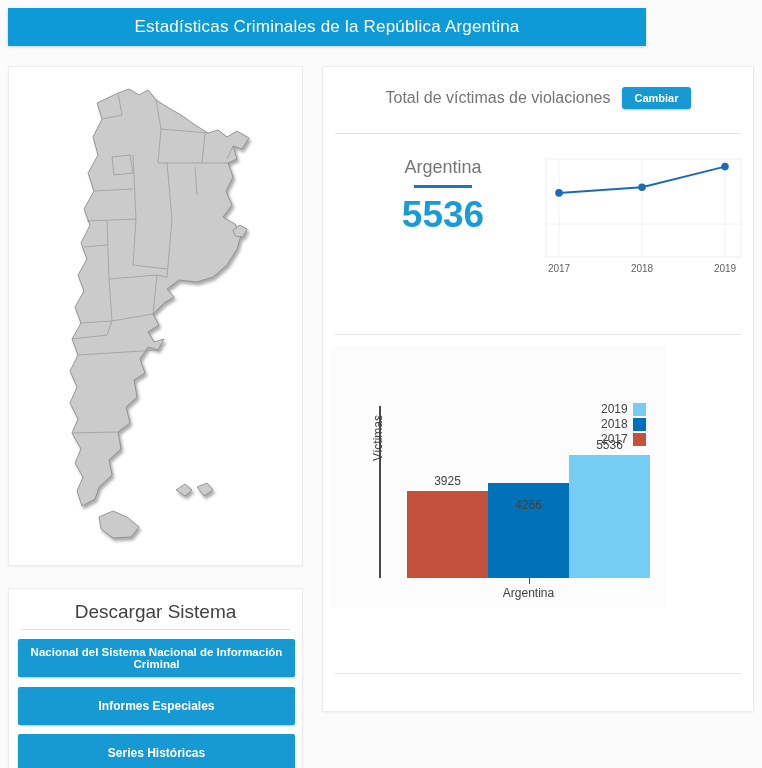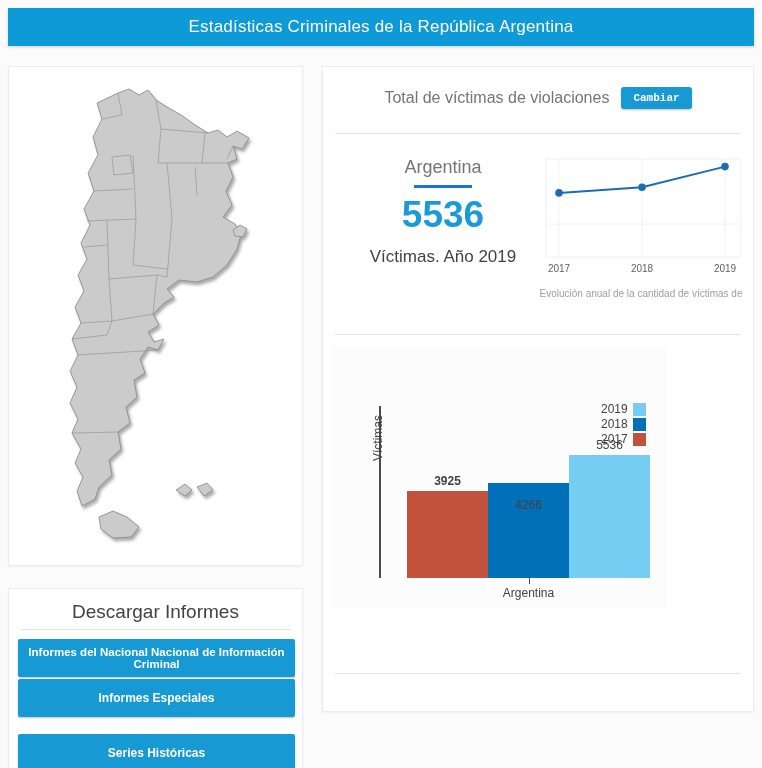--- a/index.html
+++ b/index.html
@@ -5,21 +5,21 @@
   * { margin:0; padding:0; box-sizing:border-box; }
   html,body { width:762px; height:768px; }
   body {
     font-family:"Liberation Sans", sans-serif;
     background:#fbfbfb;
     position:relative;
     overflow:hidden;
     color:#424242;
   }
   .header {
-    position:absolute; left:8px; top:8px; width:746px; height:38px;
+    position:absolute; left:8px; top:8px; width:638px; height:38px;
     background:#0e9ad6; color:#ffffff;
     display:flex; align-items:center; justify-content:center;
     font-size:17px; letter-spacing:.2px;
     box-shadow:0 1px 3px rgba(0,0,0,.18);
   }
   .panel {
     position:absolute; background:#ffffff;
     border:1px solid #ececec;
     box-shadow:0 1px 2px rgba(0,0,0,.05);
   }
@@ -28,21 +28,21 @@
   .dl-panel    { left:8px;  top:588px; width:295px; height:196px; }
 
   
   .stats-title-row {
     position:absolute; left:0; top:20px; width:100%;
     display:flex; align-items:center; justify-content:center; gap:12px;
   }
   .stats-title { font-size:16px; color:#757575; }
   .change-btn {
     background:#1799d4; color:#fff; border:none; cursor:pointer;
-    font-size:11px; font-weight:bold; font-family:Liberation Mono, monospace;
+    font-size:11px; font-weight:bold; font-family:Liberation Sans, sans-serif;
     padding:5px 12px; border-radius:3px;
     box-shadow:0 1px 2px rgba(0,0,0,.25);
   }
   .divider { position:absolute; left:12px; right:12px; border-top:1px solid #e3e3e3; }
   .div1 { top:66px; } .div2 { top:267px; } .div3 { top:606px; }
 
   .big-stat {
     position:absolute; left:30px; top:90px; width:180px; text-align:center;
   }
   .country-name { font-size:18px; color:#757575; }
@@ -63,21 +63,21 @@
   .bar-chart {
     position:absolute; left:8px; top:279px; width:336px; height:262px;
     background:#fcfcfc;
   }
   .y-axis { position:absolute; left:48px; top:60px; width:2px; height:172px; background:#4a4a4a; }
   .y-label {
     position:absolute; left:40px; top:115px; font-size:12px; color:#424242;
     transform:rotate(-90deg); transform-origin:left top; white-space:nowrap;
   }
   .bar { position:absolute; bottom:30px; width:81px; }
-  .bar-0 { left:76px;font-weight:bold; } .bar-1 { left:157px;margin-top:32px; } .bar-2 { left:238px; }
+  .bar-0 { left:76px; } .bar-1 { left:157px;margin-top:32px; } .bar-2 { left:238px; }
   .bar-label { position:absolute; width:81px; text-align:center; font-size:12px; color:#424242; }
   .x-tick { position:absolute; left:198px; top:232px; width:1px; height:6px; background:#4a4a4a; }
   .x-label { position:absolute; left:76px; top:240px; width:243px; text-align:center; font-size:12px; color:#424242; }
   .legend { position:absolute; left:270px; top:56px; display:flex; flex-direction:column; gap:1px; }
   .legend-row { display:flex; align-items:center; justify-content:flex-end; gap:5px; height:14px; }
   .legend-label { font-size:12px; color:#424242; }
   .legend-swatch { width:13px; height:13px; }
 
   .population-note {
     position:absolute; top:556px; width:100%; text-align:center;
@@ -90,21 +90,21 @@
 
   
   .dl-title { position:absolute; top:12px; width:100%; text-align:center; font-size:19px; color:#424242; }
   .dl-divider { position:absolute; left:12px; right:12px; top:40px; border-top:1px solid #e3e3e3; }
   .dl-btn {
     position:absolute; left:9px; width:277px; height:38px;
     background:#1799d4; color:#fff; border:none; cursor:pointer;
     font-family:inherit; font-size:12px; font-weight:bold;
     border-radius:2px; box-shadow:0 1px 2px rgba(0,0,0,.25);
   }
-  .dl-btn-0 { top:50px; font-size:11.5px; } .dl-btn-1 { top:90px; } .dl-btn-2 { top:145px; }
+  .dl-btn-0 { top:50px; font-size:11.5px; } .dl-btn-1 { top:98px; } .dl-btn-2 { top:145px; }
 
   .map-svg { position:absolute; left:0; top:0; }
 </style>
 </head>
 <body>
 
 <div class="header">
   <span>Estadísticas Criminales de la República Argentina</span>
 </div>
 
@@ -162,21 +162,20 @@
   <div class="stats-title-row">
     <span class="stats-title">Total de víctimas de violaciones</span>
     <button class="change-btn">Cambiar</button>
   </div>
   <div class="divider div1"></div>
 
   <div class="big-stat">
     <div class="country-name">Argentina</div>
     <div class="country-underline"></div>
     <div class="big-number">5536</div>
-    <div class="big-caption">Víctimas. Año 2019</div>
   </div>
 
   <svg id="evo-svg" class="evo-chart" viewBox="0 0 210 124">
     <rect x="10" y="6" width="195" height="98" fill="none" stroke="#f0f0f0" stroke-width="1"></rect>
     <line x1="23" y1="6" x2="23" y2="104" stroke="#f2f2f2" stroke-width="1"></line>
     <line x1="106" y1="6" x2="106" y2="104" stroke="#f2f2f2" stroke-width="1"></line>
     <line x1="189" y1="6" x2="189" y2="104" stroke="#f2f2f2" stroke-width="1"></line>
     <line x1="10" y1="71" x2="205" y2="71" stroke="#f2f2f2" stroke-width="1"></line>
     <g id="evo-series">
         <polyline points="23,39.9 106,34.3 189,13.6" fill="none" stroke="#1c6cb5" stroke-width="2"></polyline>
@@ -184,21 +183,20 @@
         <circle cx="106" cy="34.3" r="3.8" fill="#1c6cb5"></circle>
         <circle cx="189" cy="13.6" r="3.8" fill="#1c6cb5"></circle>
       </g>
     <g id="evo-ticks" font-size="10" fill="#616161" text-anchor="middle" font-family="Liberation Sans, sans-serif">
         <text x="23" y="119">2017</text>
         <text x="106" y="119">2018</text>
         <text x="189" y="119">2019</text>
       </g>
   </svg>
   <div class="evo-caption">
-    <div>Evolución anual de la cantidad de víctimas de</div>
   </div>
 
   <div class="divider div2"></div>
   <div class="comparison-title">Comparación</div>
 
   <div class="bar-chart">
     <div class="y-axis"></div>
     <div class="y-label">Víctimas</div>
 
     <div class="bar bar-0" style="height: 87px; background: rgb(194, 82, 60);"></div>
@@ -225,18 +223,18 @@
         <span class="legend-label">2017</span>
         <span class="legend-swatch" style="background: rgb(194, 82, 60);"></span>
       </div>
     </div>
   </div>
 
   <div class="divider div3"></div>
 </div>
 
 <div class="panel dl-panel">
-  <div class="dl-title">Descargar Informes</div>
+  <div class="dl-title">Descargar Sistema</div>
   <div class="dl-divider"></div>
-  <button class="dl-btn dl-btn-0">Informes del Nacional Nacional de Información Criminal</button>
+  <button class="dl-btn dl-btn-0">Nacional del Sistema Nacional de Información Criminal</button>
   <button class="dl-btn dl-btn-1">Informes Especiales</button>
   <button class="dl-btn dl-btn-2">Series Históricas</button>
 </div>
 
 </body></html>

